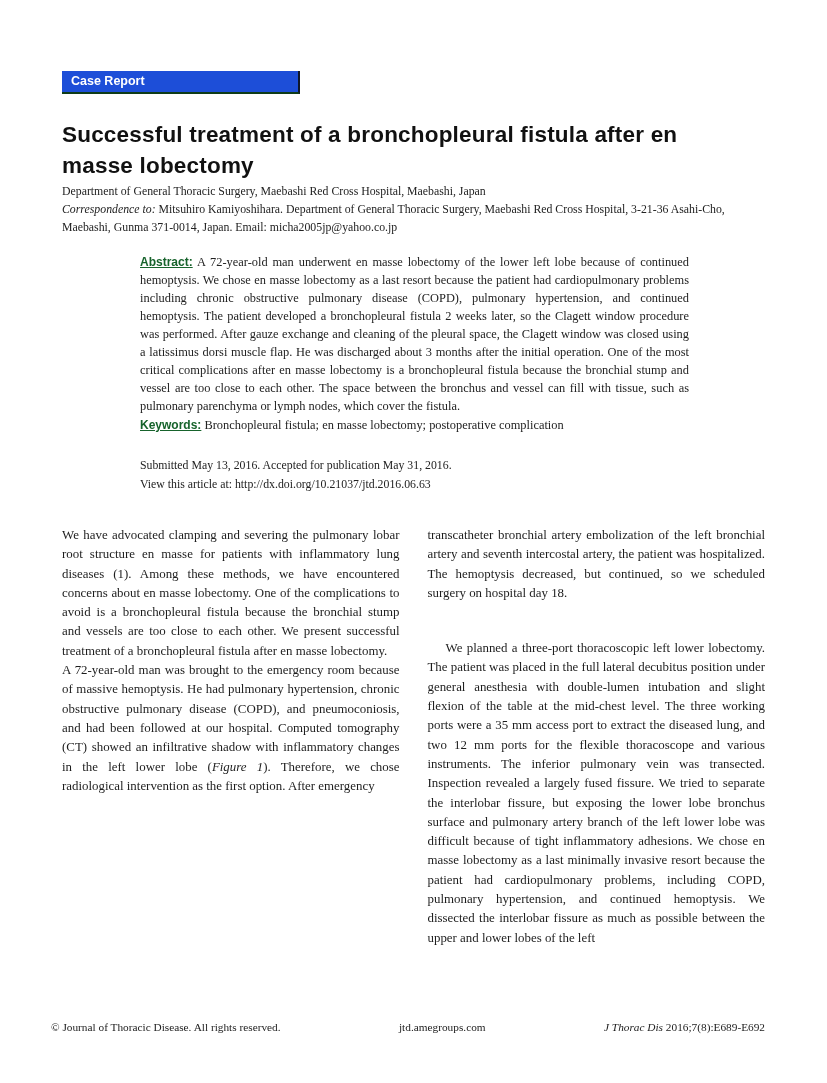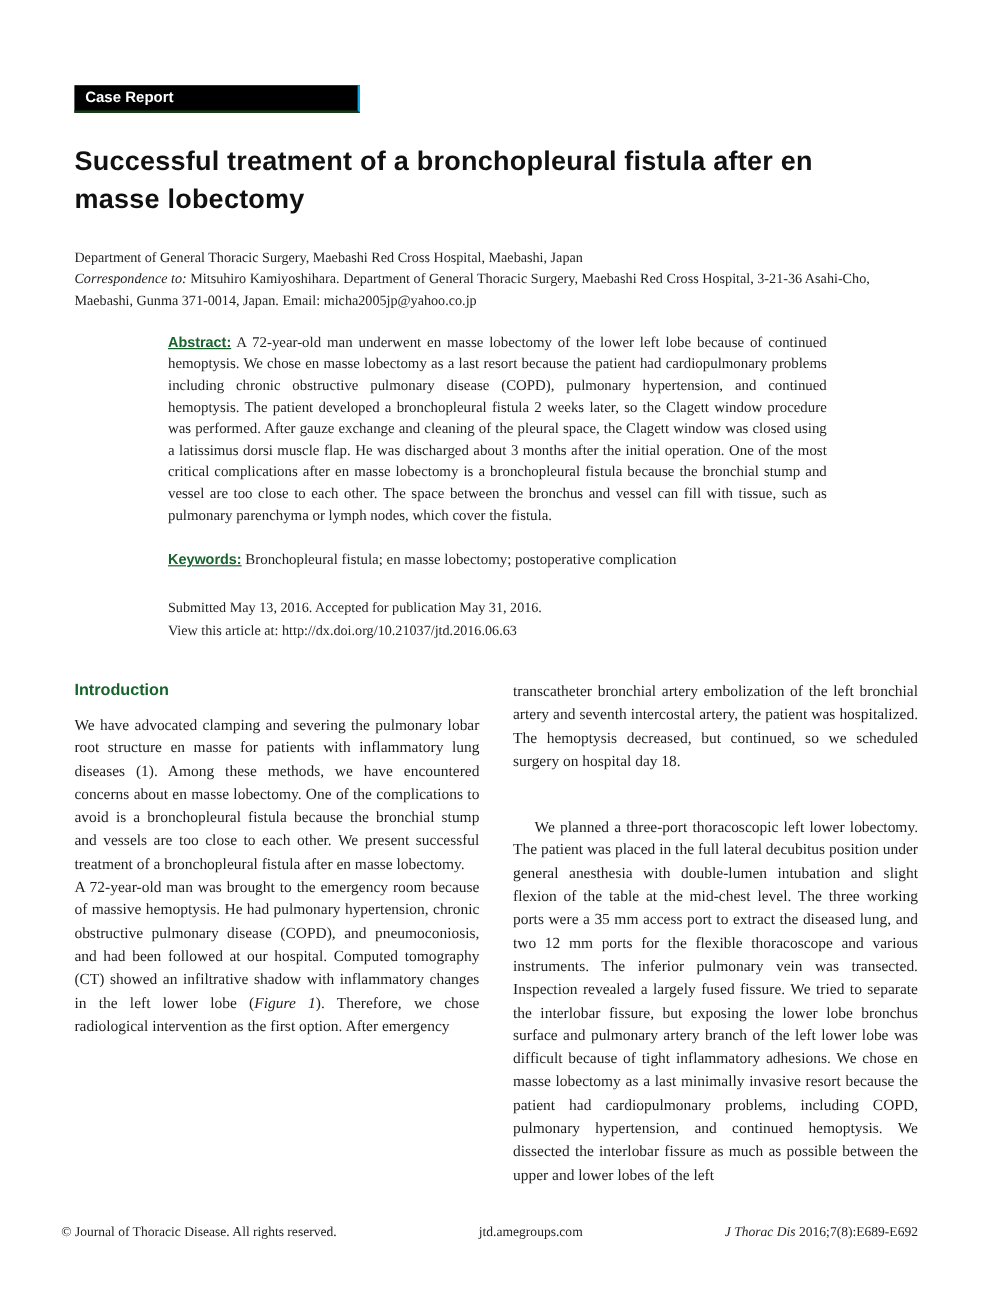--- a/index.html
+++ b/index.html
@@ -12,22 +12,22 @@
     background: #ffffff;
     font-family: "Liberation Serif", serif;
     color: #1c1c1c;
     overflow: hidden;
   }
   .content { padding: 71px 62px 0 62px; }
 
   .badge {
     display: inline-block;
     width: 238px;
-    background: #000000;
-    border-right: 2px solid #0ea5e9;
+    background: #1d4ed8;
+    border-right: 2px solid #0f172a;
     border-bottom: 2px solid #0f3c19;
     color: #ffffff;
     font-family: "Liberation Sans", sans-serif;
     font-weight: bold;
     font-size: 12.5px;
     line-height: 19px;
     padding: 1px 0 1px 9px;
   }
 
   .title {
@@ -41,40 +41,40 @@
     width: 690px;
   }
 
   .authors {
     margin-top: 22px;
     font-weight: bold;
     font-size: 14.5px;
     color: #111111;
   }
 
-  .affil-block { margin-top: 24px; font-size: 11.8px; line-height: 18px; color: #222; }
+  .affil-block { margin-top: 1px; font-size: 11.8px; line-height: 18px; color: #222; }
   .correspondence-label { font-style: italic; }
 
   .abstract-block {
     margin-top: 17px;
     margin-left: 78px;
     width: 549px;
     font-size: 12.4px;
     line-height: 18px;
     text-align: justify;
     color: #222;
   }
   .green-label {
     font-family: "Liberation Sans", sans-serif;
     font-weight: bold;
     color: #17632c;
     font-size: 12px;
     text-decoration: underline;
   }
-  .keywords-line { margin-top: 19px; text-align: left; }
+  .keywords-line { margin-top: 1px; text-align: left; }
 
   .meta-block {
     margin-top: 22px;
     margin-left: 78px;
     font-size: 11.8px;
     line-height: 18.5px;
     color: #222;
   }
 
   .columns {
@@ -133,21 +133,20 @@
       <div class="keywords-line"><span class="green-label">Keywords:</span><span> Bronchopleural fistula; en masse lobectomy; postoperative complication</span></div>
     </div>
 
     <div class="meta-block">
       <div>Submitted May 13, 2016. Accepted for publication May 31, 2016.</div>
       <div>View this article at: http://dx.doi.org/10.21037/jtd.2016.06.63</div>
     </div>
 
     <div class="columns">
       <div class="col">
-        <div class="section-heading">Introduction</div>
         <p>We have advocated clamping and severing the pulmonary lobar root structure en masse for patients with inflammatory lung diseases (1). Among these methods, we have encountered concerns about en masse lobectomy. One of the complications to avoid is a bronchopleural fistula because the bronchial stump and vessels are too close to each other. We present successful treatment of a bronchopleural fistula after en masse lobectomy.</p>
         <p><span>A 72-year-old man was brought to the emergency room because of massive hemoptysis. He had pulmonary hypertension, chronic obstructive pulmonary disease (COPD), and pneumoconiosis, and had been followed at our hospital. Computed tomography (CT) showed an infiltrative shadow with inflammatory changes in the left lower lobe (</span><span class="fig-ref">Figure 1</span><span>). Therefore, we chose radiological intervention as the first option. After emergency</span></p>
       </div>
       <div class="col">
         <p>transcatheter bronchial artery embolization of the left bronchial artery and seventh intercostal artery, the patient was hospitalized. The hemoptysis decreased, but continued, so we scheduled surgery on hospital day 18.</p>
         <p class="indent">We planned a three-port thoracoscopic left lower lobectomy. The patient was placed in the full lateral decubitus position under general anesthesia with double-lumen intubation and slight flexion of the table at the mid-chest level. The three working ports were a 35 mm access port to extract the diseased lung, and two 12 mm ports for the flexible thoracoscope and various instruments. The inferior pulmonary vein was transected. Inspection revealed a largely fused fissure. We tried to separate the interlobar fissure, but exposing the lower lobe bronchus surface and pulmonary artery branch of the left lower lobe was difficult because of tight inflammatory adhesions. We chose en masse lobectomy as a last minimally invasive resort because the patient had cardiopulmonary problems, including COPD, pulmonary hypertension, and continued hemoptysis. We dissected the interlobar fissure as much as possible between the upper and lower lobes of the left</p>
       </div>
     </div>
   </div>
 

